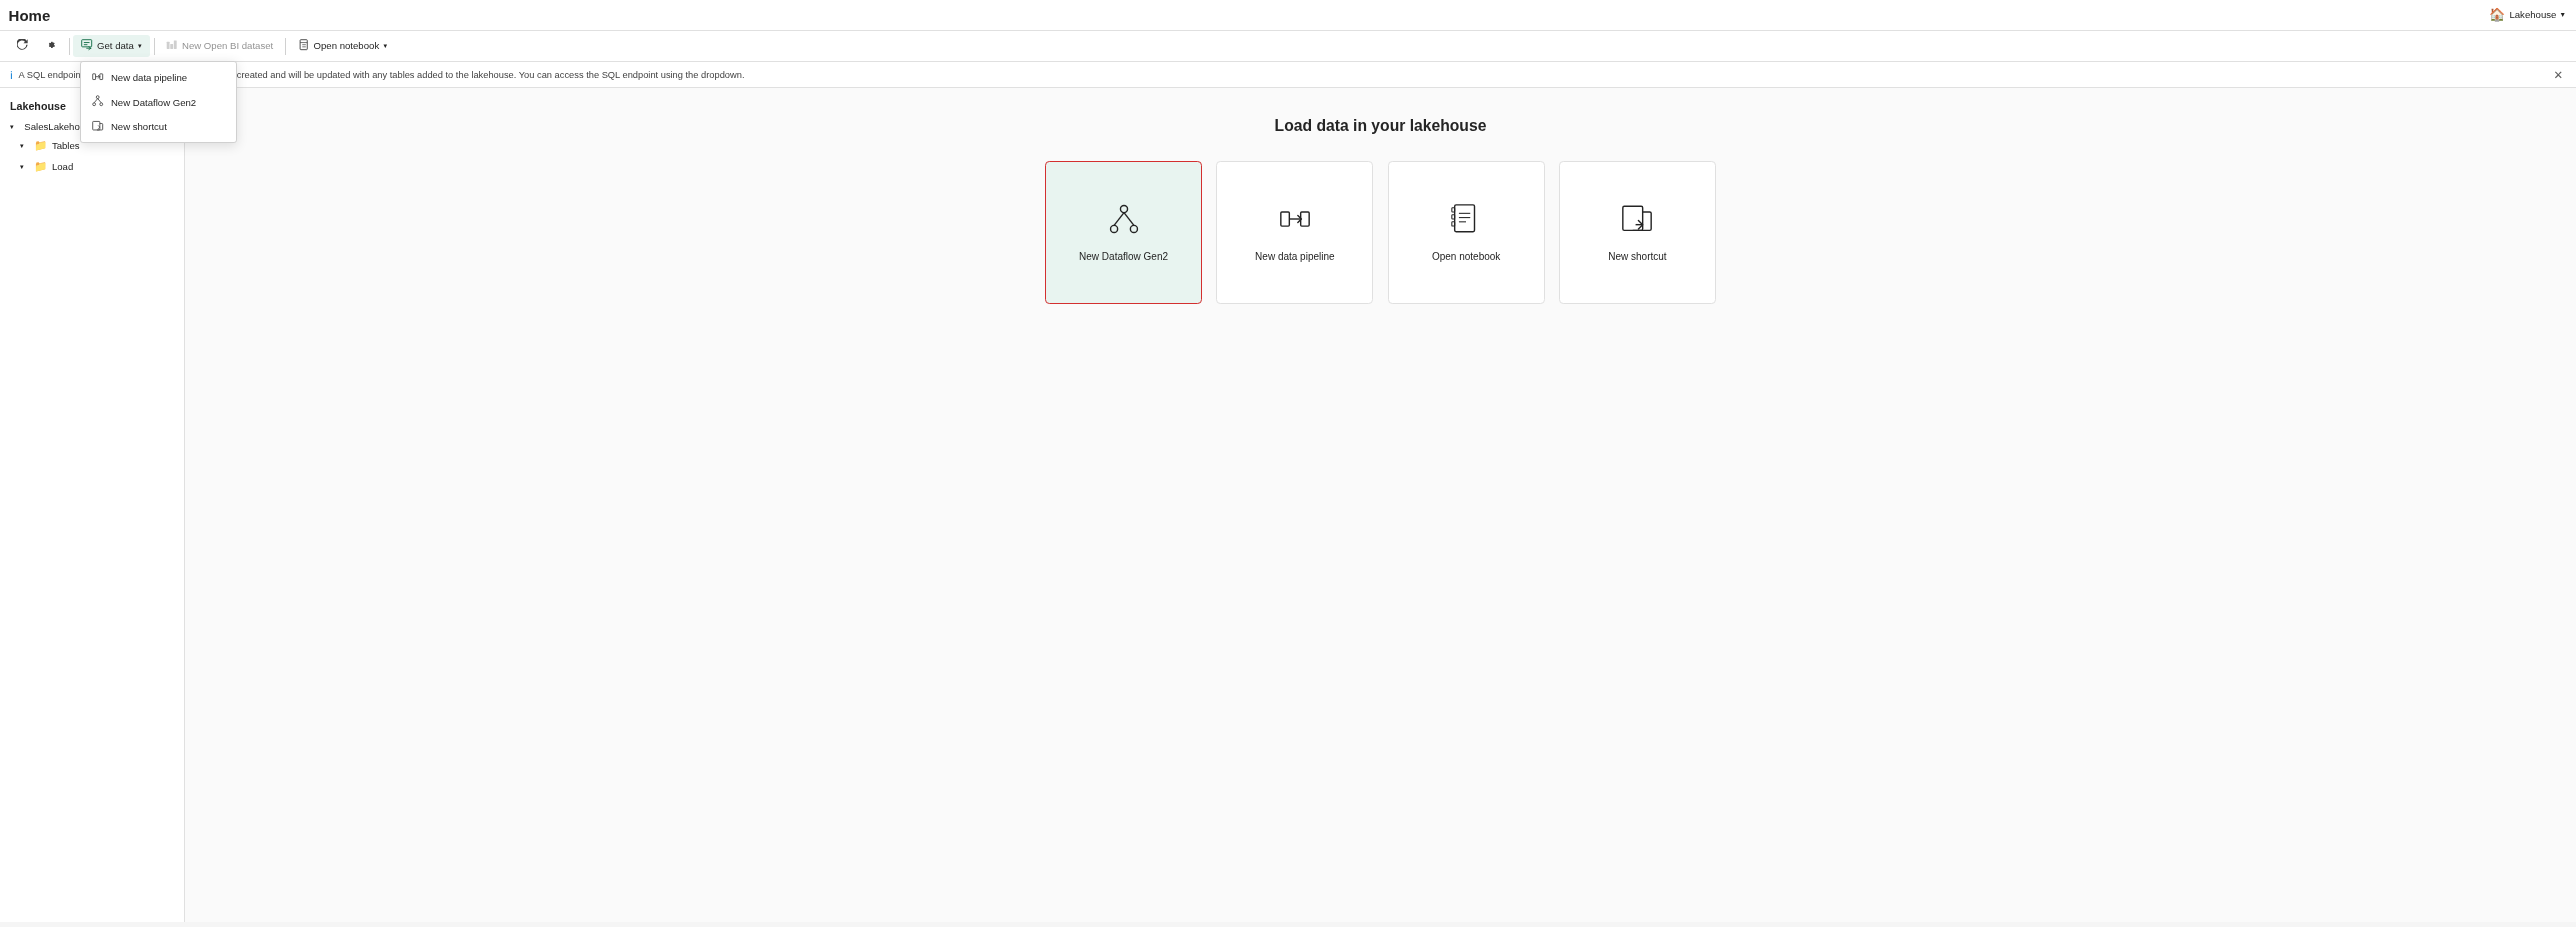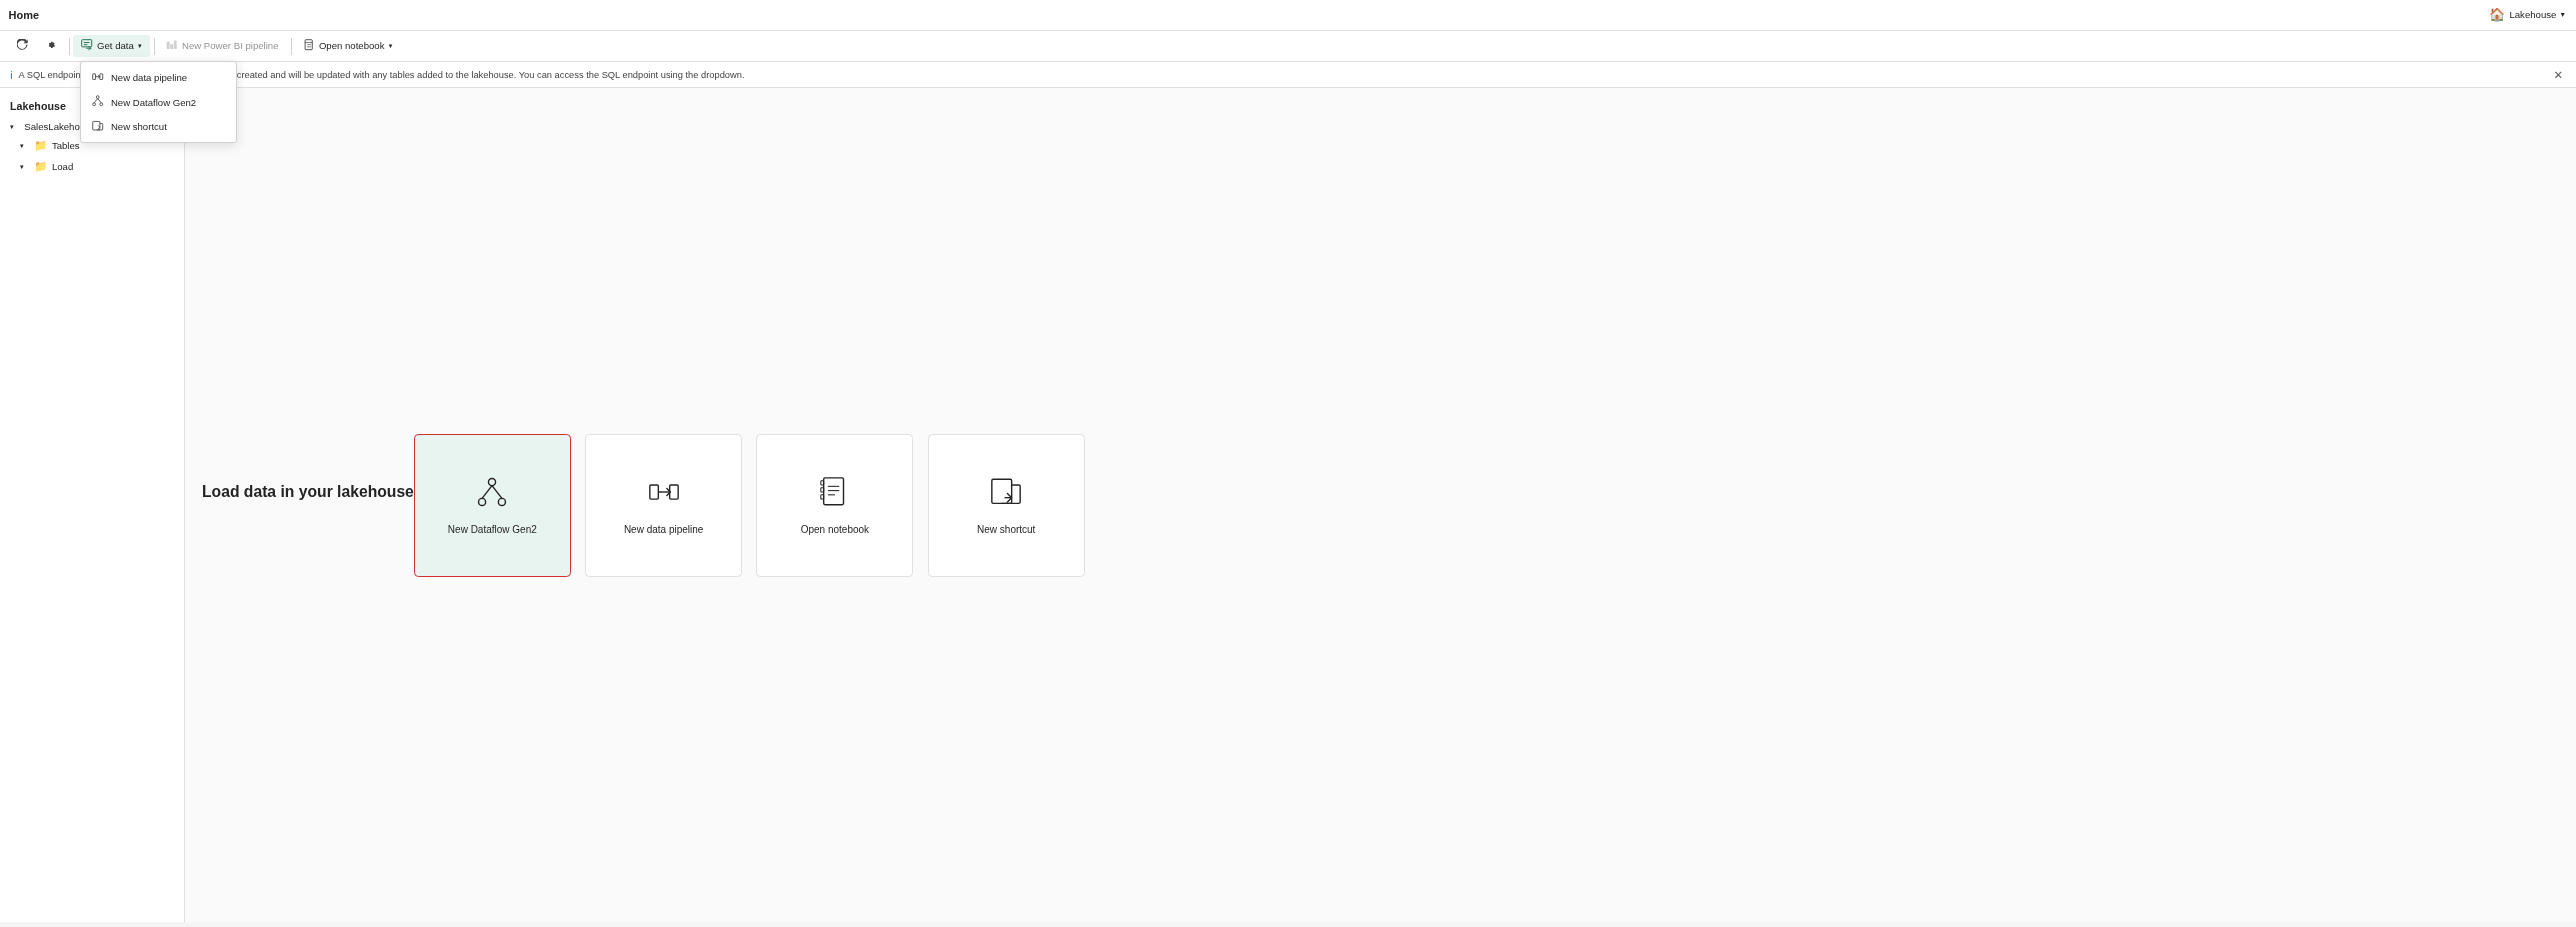--- a/index.html
+++ b/index.html
@@ -115,21 +115,21 @@
       color: #242424;
     }
     .sidebar-item .toggle { font-size: 7.1px; width: 10px; }
     .sidebar-sub { padding-left: 20px; }
 
     
     .content {
       flex: 1;
       background: #fafafa;
       display: flex;
-      flex-direction: row;
+      flex-direction: column;
       align-items: center;
       padding: 28.5px 17px;
     }
     .content-title {
       font-size: 15.7px;
       font-weight: 700;
       margin-bottom: 26px;
       color: #242424;
     }
     .cards-row {
@@ -165,21 +165,21 @@
       position: relative;
       background: #fff;
     }
   </style>
 </head>
 <body>
 
 <div class="header-area">
 
   <div class="top-bar">
-    <span style="font-size:11px;font-weight:600;color:#242424;">Home</span>
+    <span style="font-size:15px;font-weight:600;color:#242424;">Home</span>
     <span style="position:absolute;right:11.4px;top:7.1px;display:flex;align-items:center;gap:4.3px;font-size:9.6px;cursor:pointer;">
       <span style="font-size:13px;">🏠</span>
       <span>Lakehouse</span>
       <span style="font-size:7.8px;">▾</span>
     </span>
   </div>
 
   <div class="toolbar">
 
     <button class="toolbar-btn">
@@ -216,21 +216,21 @@
     <div class="toolbar-divider"></div>
 
     <button class="toolbar-btn toolbar-btn-disabled">
       <span>
         <svg width="11.4" height="11.4" viewBox="0 0 16 16" fill="none" xmlns="http://www.w3.org/2000/svg">
           <rect x="1" y="4" width="4" height="10" rx="0.5" fill="#a0a0a0"></rect>
           <rect x="6" y="7" width="4" height="7" rx="0.5" fill="#a0a0a0"></rect>
           <rect x="11" y="2" width="4" height="12" rx="0.5" fill="#a0a0a0"></rect>
         </svg>
       </span>
-      <span>New Power BI pipeline</span>
+      <span>New Open BI dataset</span>
     </button>
 
     <div class="toolbar-divider"></div>
 
     <button class="toolbar-btn">
       <span>
         <svg width="11.4" height="11.4" viewBox="0 0 16 16" fill="none" xmlns="http://www.w3.org/2000/svg">
           <rect x="3" y="1" width="10" height="14" rx="1" stroke="#424242" stroke-width="1.3" fill="none"></rect>
           <line x1="3" y1="5" x2="13" y2="5" stroke="#424242" stroke-width="1"></line>
           <line x1="6" y1="8" x2="11" y2="8" stroke="#424242" stroke-width="1"></line>

